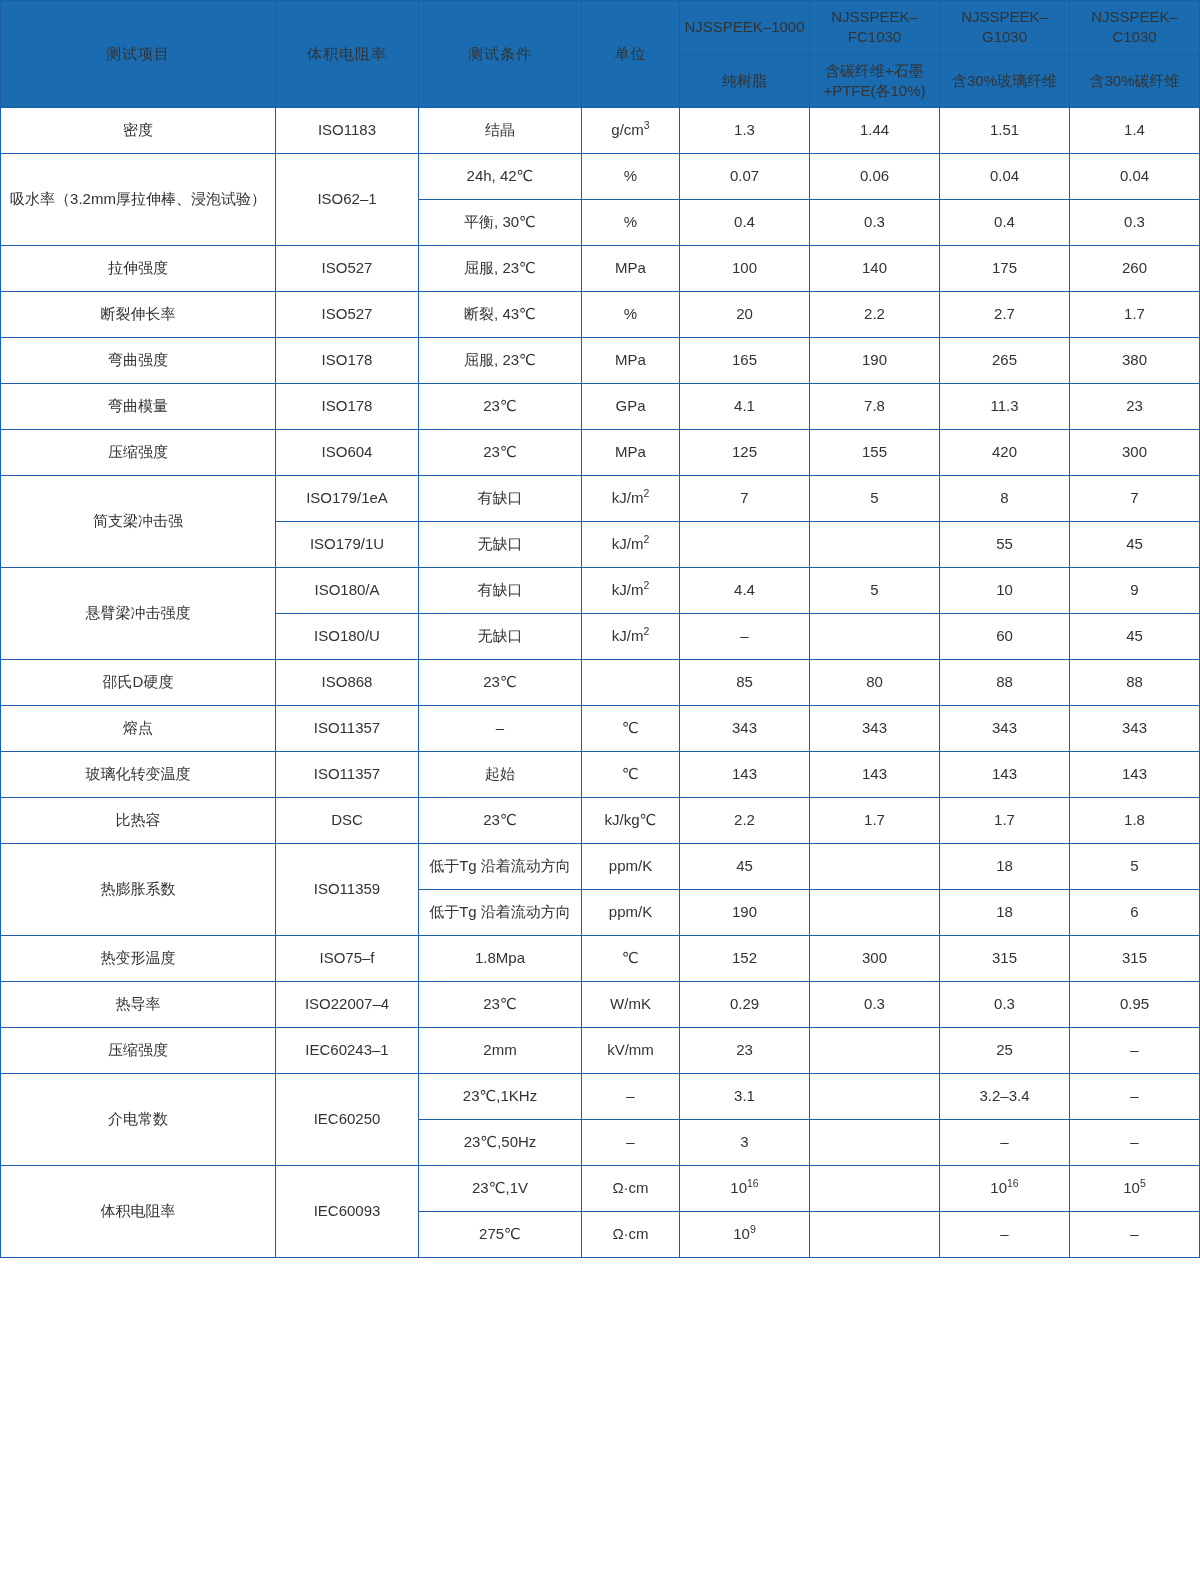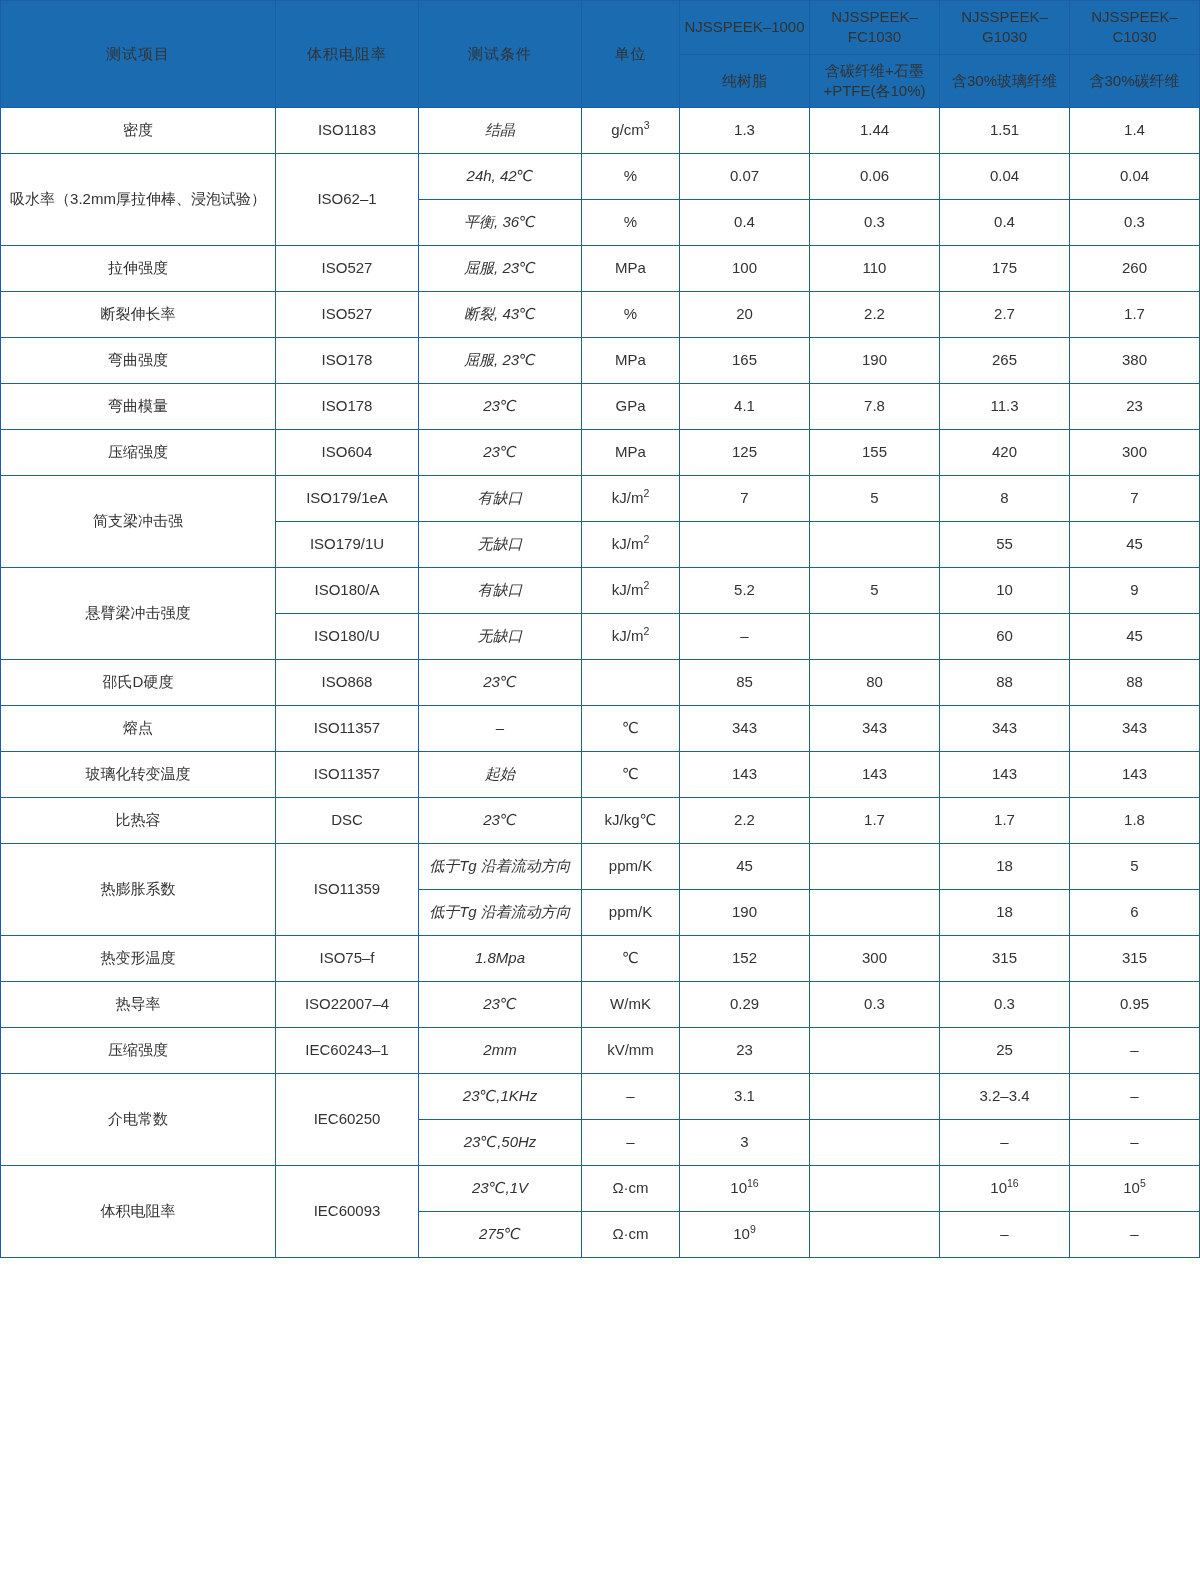--- a/index.html
+++ b/index.html
@@ -51,21 +51,20 @@
   tbody td.item-cell {
     font-size: 16px;
     padding: 10px 8px;
     line-height: 1.5;
   }
   tbody td.std-cell {
     font-size: 15px;
   }
   tbody td.cond-cell {
     font-size: 15px;
-    font-style: italic;
   }
   tbody td.unit-cell {
     font-size: 15px;
   }
   tbody td.val-cell {
     font-size: 15px;
   }
   tbody tr {
     height: 46px;
   }
@@ -127,34 +126,34 @@
         <td class="item-cell" rowspan="2">吸水率（3.2mm厚拉伸棒、浸泡试验）</td>
         <td class="std-cell" rowspan="2">ISO62–1</td>
         <td class="cond-cell">24h, 42℃</td>
         <td class="unit-cell">%</td>
         <td class="val-cell">0.07</td>
         <td class="val-cell">0.06</td>
         <td class="val-cell">0.04</td>
         <td class="val-cell">0.04</td>
       </tr>
       <tr>
-        <td class="cond-cell">平衡, 36℃</td>
+        <td class="cond-cell">平衡, 30℃</td>
         <td class="unit-cell">%</td>
         <td class="val-cell">0.4</td>
         <td class="val-cell">0.3</td>
         <td class="val-cell">0.4</td>
         <td class="val-cell">0.3</td>
       </tr>
       <tr>
         <td class="item-cell">拉伸强度</td>
         <td class="std-cell">ISO527</td>
         <td class="cond-cell">屈服, 23℃</td>
         <td class="unit-cell">MPa</td>
         <td class="val-cell">100</td>
-        <td class="val-cell">110</td>
+        <td class="val-cell">140</td>
         <td class="val-cell">175</td>
         <td class="val-cell">260</td>
       </tr>
       <tr>
         <td class="item-cell">断裂伸长率</td>
         <td class="std-cell">ISO527</td>
         <td class="cond-cell">断裂, 43℃</td>
         <td class="unit-cell">%</td>
         <td class="val-cell">20</td>
         <td class="val-cell">2.2</td>
@@ -208,21 +207,21 @@
         <td class="val-cell"></td>
         <td class="val-cell"></td>
         <td class="val-cell">55</td>
         <td class="val-cell">45</td>
       </tr>
       <tr>
         <td class="item-cell" rowspan="2">悬臂梁冲击强度</td>
         <td class="std-cell">ISO180/A</td>
         <td class="cond-cell">有缺口</td>
         <td class="unit-cell">kJ/m<sup>2</sup></td>
-        <td class="val-cell">5.2</td>
+        <td class="val-cell">4.4</td>
         <td class="val-cell">5</td>
         <td class="val-cell">10</td>
         <td class="val-cell">9</td>
       </tr>
       <tr>
         <td class="std-cell">ISO180/U</td>
         <td class="cond-cell">无缺口</td>
         <td class="unit-cell">kJ/m<sup>2</sup></td>
         <td class="val-cell">–</td>
         <td class="val-cell"></td>

